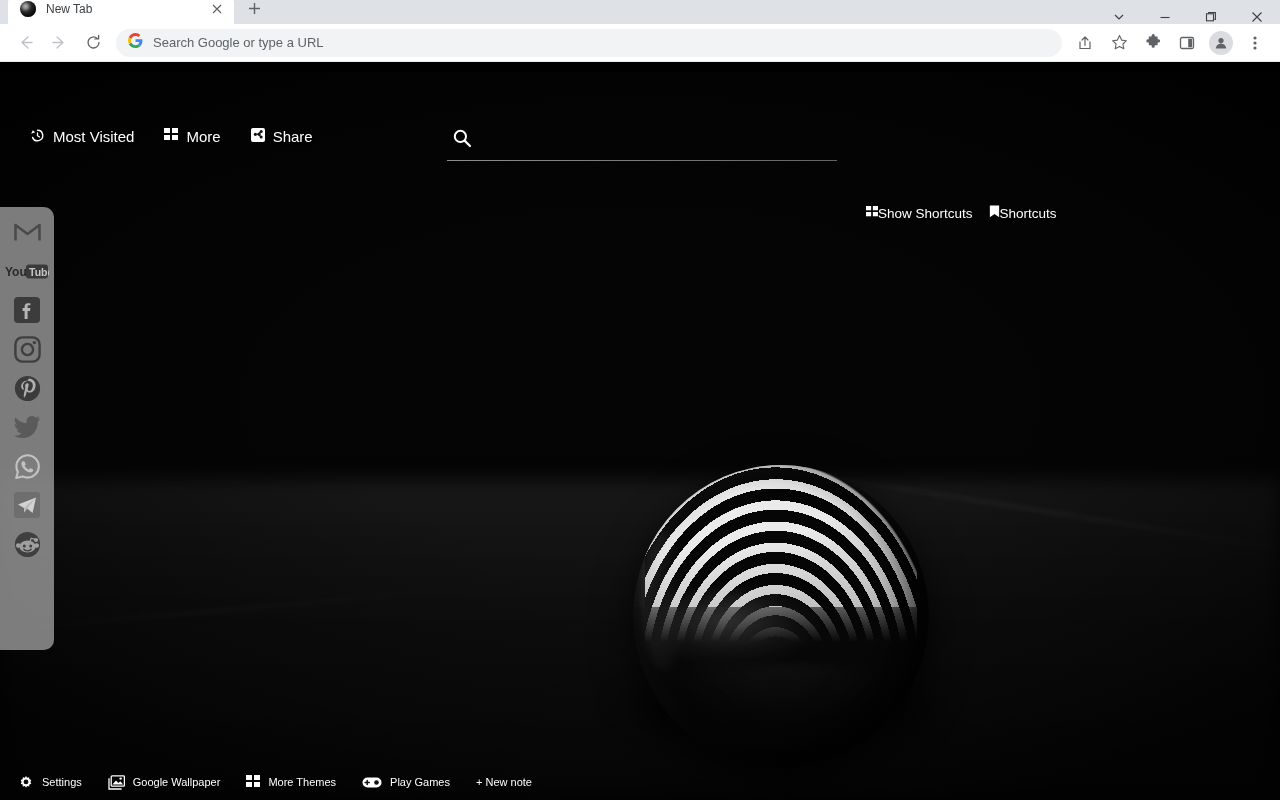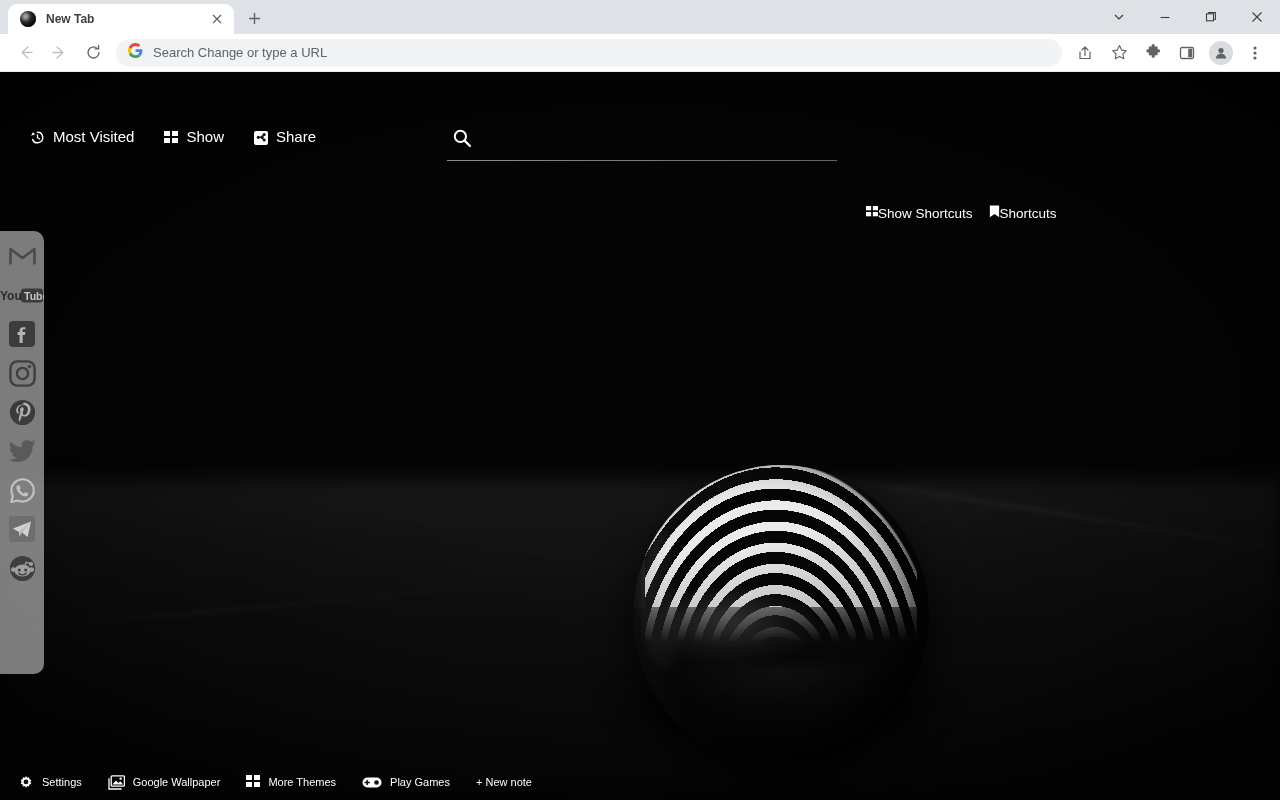--- a/index.html
+++ b/index.html
@@ -7,22 +7,22 @@
     width: 1280px; height: 800px;
     overflow: hidden;
     font-family: "Liberation Sans", sans-serif;
     background: #000;
   }
 
   
   .browser { width: 1280px; height: 800px; position: relative; }
 
   .tabstrip {
-    height: 34px; background: #dee1e6;
-    display: flex; align-items: flex-end; position: relative; font-weight: bold;
+    height: 24px; background: #dee1e6;
+    display: flex; align-items: flex-end; position: relative;
   }
   .tab {
     width: 226px; height: 30px; background: #fff;
     border-radius: 9px 9px 0 0;
     margin-left: 8px;
     display: flex; align-items: center; padding: 0 8px 0 12px;
     position: relative;
   }
   .tab-favicon {
     width: 16px; height: 16px; border-radius: 50%;
@@ -172,21 +172,21 @@
     background: radial-gradient(ellipse at 50% 0%, rgba(255,255,255,.05) 0%, rgba(255,255,255,0) 70%);
     filter: blur(4px);
   }
 
   
   .ntp-topnav {
     position: absolute; left: 30px; top: 56px;
     display: flex; align-items: center; gap: 30px;
   }
   .nav-link {
-    display: flex; align-items: flex-end; gap: 8px;
+    display: flex; align-items: flex-start; gap: 8px;
     color: #fff; font-size: 15px; white-space: nowrap;
     text-shadow: 0 1px 3px rgba(0,0,0,.9);
   }
   .nav-link svg { display: block; flex: none; }
 
   
   .ntp-search {
     position: absolute; left: 447px; top: 48px; width: 390px;
   }
   .search-row { display: flex; align-items: center; height: 36px; }
@@ -209,21 +209,21 @@
   
   .ntp-rightlinks {
     position: absolute; left: 866px; top: 133px;
     display: flex; align-items: center; gap: 16px;
   }
   .rl { display: flex; align-items: center; gap: 0; color: #fff; font-size: 13.5px;
         text-shadow: 0 1px 3px rgba(0,0,0,.9); white-space: nowrap; }
 
   
   .social-panel {
-    position: absolute; left: 0; top: 159px; width: 44px; height: 443px;
+    position: absolute; left: 0; top: 135px; width: 54px; height: 443px;
     background: rgba(172,172,172,.72);
     border-radius: 0 10px 10px 0;
     display: flex; flex-direction: column; align-items: center;
     padding-top: 10px; gap: 9px;
   }
   .social-item {
     width: 30px; height: 30px; display: flex; align-items: center; justify-content: center;
     flex: none;
   }
   .social-item svg { display: block; }
@@ -306,21 +306,21 @@
 
     <div class="omnibox">
       <span>
         <svg width="15" height="15" viewBox="0 0 48 48">
           <path fill="#EA4335" d="M24 9.5c3.5 0 6.6 1.2 9 3.6l6.7-6.7C35.6 2.6 30.2 0 24 0 14.6 0 6.5 5.4 2.6 13.2l7.8 6.1C12.3 13.4 17.7 9.5 24 9.5z"></path>
           <path fill="#4285F4" d="M46.1 24.6c0-1.6-.1-3.2-.4-4.6H24v9.1h12.4c-.5 2.9-2.2 5.3-4.6 7l7.6 5.9c4.4-4.1 6.7-10.1 6.7-17.4z"></path>
           <path fill="#FBBC05" d="M10.4 28.6c-.5-1.4-.8-2.9-.8-4.6s.3-3.2.8-4.6l-7.8-6.1C.9 16.6 0 20.2 0 24s.9 7.4 2.6 10.7l7.8-6.1z"></path>
           <path fill="#34A853" d="M24 48c6.2 0 11.5-2 15.3-5.6l-7.6-5.9c-2.1 1.4-4.8 2.3-7.7 2.3-6.3 0-11.7-3.9-13.6-9.3l-7.8 6.1C6.5 42.6 14.6 48 24 48z"></path>
         </svg>
       </span>
-      <span class="omnibox-text">Search Change or type a URL</span>
+      <span class="omnibox-text">Search Google or type a URL</span>
     </div>
 
     <div class="tb-right">
       <div class="tb-icon">
         <svg width="16" height="16" viewBox="0 0 16 16">
           <path d="M3 6.5 V13.5 H13 V6.5" stroke="currentColor" stroke-width="1.2" fill="none"></path>
           <path d="M8 10.5 V2.2 M5 5 L8 2 L11 5" stroke="currentColor" stroke-width="1.2" fill="none" stroke-linecap="round" stroke-linejoin="round"></path>
         </svg>
       </div>
       <div class="tb-icon">
@@ -392,21 +392,21 @@
       </div>
       <div class="nav-link">
         <span>
           <svg width="14" height="14" viewBox="0 0 14 14">
             <rect x="0" y="0" width="6" height="5" fill="#fff"></rect>
               <rect x="8" y="0" width="6" height="5" fill="#fff"></rect>
             <rect x="0" y="7" width="6" height="5" fill="#fff"></rect>
               <rect x="8" y="7" width="6" height="5" fill="#fff"></rect>
           </svg>
         </span>
-        <span>Show</span>
+        <span>More</span>
       </div>
       <div class="nav-link">
         <span>
           <svg width="14" height="14" viewBox="0 0 14 14">
             <rect x="0" y="0" width="14" height="14" rx="2" fill="#fff"></rect>
             <path d="M9.6 3.2 L5.4 6.2 L9.6 9.2 Z" fill="#111"></path>
             <circle cx="10.2" cy="3.4" r="1.5" fill="#111"></circle>
               <circle cx="10.2" cy="9.1" r="1.5" fill="#111"></circle>
               <circle cx="4.4" cy="6.3" r="1.6" fill="#111"></circle>
           </svg>

